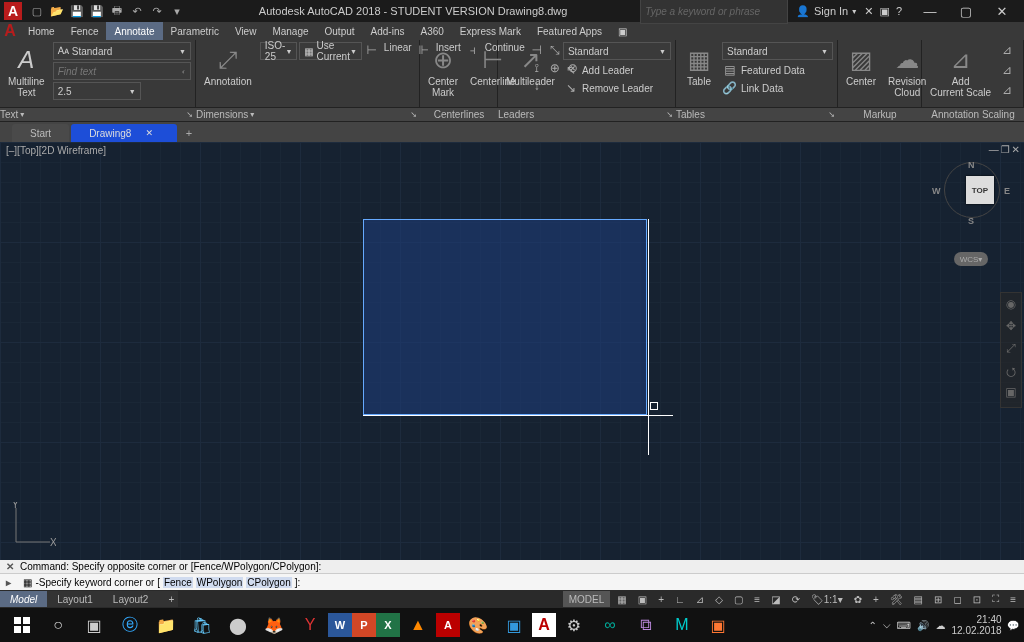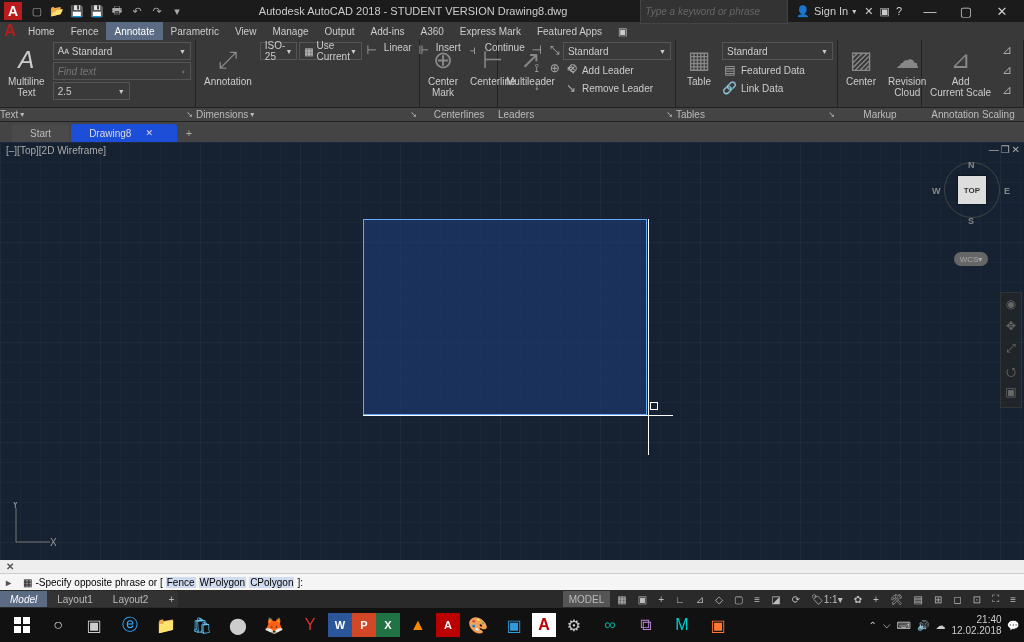--- a/index.html
+++ b/index.html
@@ -39,21 +39,21 @@
 .vp-label{position:absolute;top:3px;left:6px;font-size:10px;color:#aaa}
 .vp-wincontrols{position:absolute;top:2px;right:4px;display:flex;gap:2px;color:#aaa;font-size:10px}
 .sel-rect{position:absolute;left:363px;top:77px;width:284px;height:196px;background:rgba(30,60,120,.6);border:1px solid #6af}
 .crosshair-h{position:absolute;left:363px;top:273px;width:310px;height:1px;background:#fff}
 .crosshair-v{position:absolute;left:648px;top:77px;width:1px;height:236px;background:#fff}
 .pickbox{position:absolute;left:650px;top:260px;width:8px;height:8px;border:1px solid #fff}
 .ucs{position:absolute;left:10px;bottom:12px;color:#888;font-size:10px}
 .ucs-line{stroke:#777;stroke-width:1}
 .viewcube{position:absolute;right:10px;top:20px;width:90px;height:110px}
 .vc-ring{position:absolute;top:0;left:20px;width:56px;height:56px;border:1px solid #444;border-radius:50%}
-.vc-box{position:absolute;top:14px;left:34px;width:28px;height:28px;background:#ddd;color:#333;font-size:8px;font-weight:bold;display:flex;align-items:center;justify-content:center;box-shadow:0 0 2px #000}
+.vc-box{position:absolute;top:14px;left:42px;width:28px;height:28px;background:#ddd;color:#333;font-size:8px;font-weight:bold;display:flex;align-items:center;justify-content:center;box-shadow:0 0 2px #000}
 .vc-dir{position:absolute;font-size:9px;color:#888;font-weight:bold}
 .vc-wcs{position:absolute;top:90px;left:30px;width:34px;height:14px;background:#666;border-radius:7px;font-size:8px;color:#aaa;display:flex;align-items:center;justify-content:center}
 .navbar{position:absolute;right:2px;top:150px;width:22px;background:rgba(40,40,40,.6);border:1px solid #333;display:flex;flex-direction:column;gap:4px;padding:4px 0;align-items:center}
 .nav-btn{width:18px;height:18px;color:#666;font-size:12px;text-align:center}
 .cmd{background:#eee;color:#000;font-family:Consolas,monospace;font-size:10px}
 .cmd-hist{height:14px;padding:0 6px;display:flex;align-items:center;border-bottom:1px solid #ccc}
 .cmd-x{width:14px;color:#555;font-weight:bold}
 .cmd-line{height:16px;padding:0 6px;display:flex;align-items:center;gap:3px;background:#f5f5f5}
 .opt{background:#d0dbef;padding:0 1px}
 .layout-tabs{height:18px;background:#2a2a2a;display:flex;align-items:center;padding:0 0;gap:0}
@@ -127,21 +127,21 @@
         <div class="big-icon" style="font-style:italic;color:#ccc">A</div>
         <div style="white-space:pre">Multiline
 Text</div>
       </div>
       <div style="flex:1;display:flex;flex-direction:column;gap:2px">
         <div class="dd"><span>🗛</span>&nbsp;<span>Standard</span><span class="dd-arrow">▼</span></div>
         <div class="dd" style="color:#777;font-style:italic">
             <span>Find text</span>
             <span class="dd-arrow">◐</span>
           </div>
-        <div class="dd" style="width:77px">
+        <div class="dd" style="width:88px">
             <span>2.5</span>
             <span class="dd-arrow">▼</span>
           </div>
       </div>
     </div>
   </div>
 
   <div class="panel" style="width:224px">
     <div class="panel-body">
       <div class="big-btn">
@@ -345,25 +345,26 @@
     <line x1="6" y1="40" x2="6" y2="6" class="ucs-line"></line>
       <line x1="6" y1="40" x2="40" y2="40" class="ucs-line"></line>
     <text x="2" y="6" fill="#999" font-size="10">Y</text>
     <text x="40" y="44" fill="#999" font-size="10">X</text>
   </svg>
 </div>
 
 <div class="cmd">
   <div class="cmd-hist">
     <span class="cmd-x">✕</span>
+    <span>Command: Specify opposite corner or [Fence/WPolygon/CPolygon]:</span>
   </div>
   <div class="cmd-line">
     <span class="cmd-x">▸</span>
     <span>▦</span>
-    <span>-Specify opposite phrase or [</span>
+    <span>-Specify keyword corner or [</span>
     <span class="opt">Fence</span>
     <span class="opt">WPolygon</span>
     <span class="opt">CPolygon</span>
     <span>]:</span>
   </div>
 </div>
 
 <div class="layout-tabs">
   <div class="lt active">Model</div>
   <div class="lt">Layout1</div>

